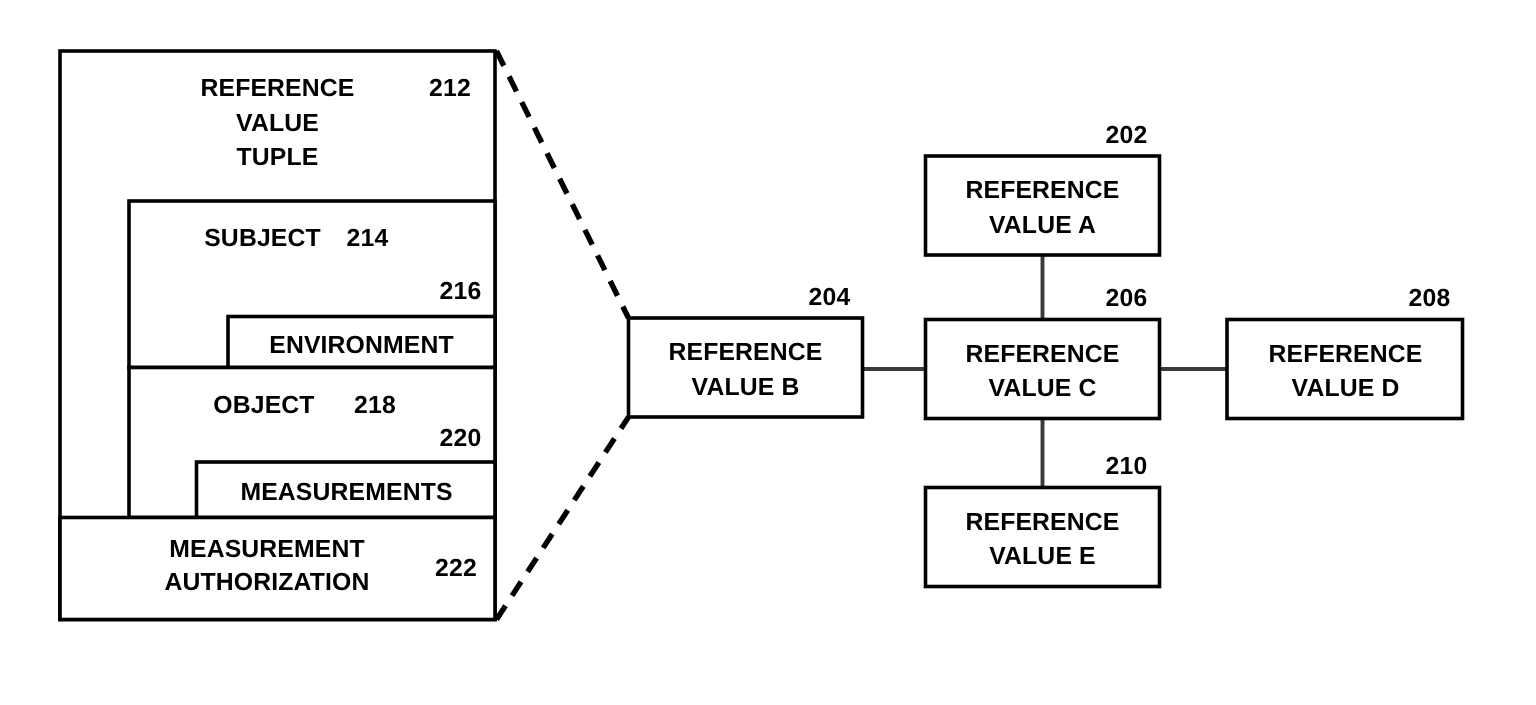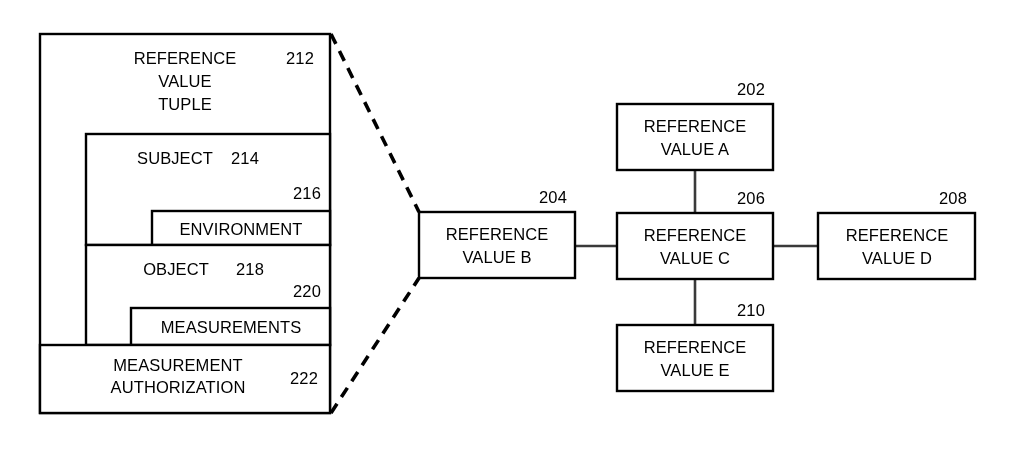--- a/index.html
+++ b/index.html
@@ -11,20 +11,21 @@
     width: 1024px;
     height: 470px;
     font-family: "Liberation Sans", sans-serif;
     overflow: hidden;
   }
   #diagram-root {
     position: relative;
     width: 1024px;
     height: 470px;
     background: #ffffff;
+    font-weight: bold;
   }
   svg#figure {
     display: block;
     width: 1024px;
     height: 470px;
   }
   .box-rect {
     fill: #ffffff;
     stroke: #000000;
     stroke-width: 2.4;

